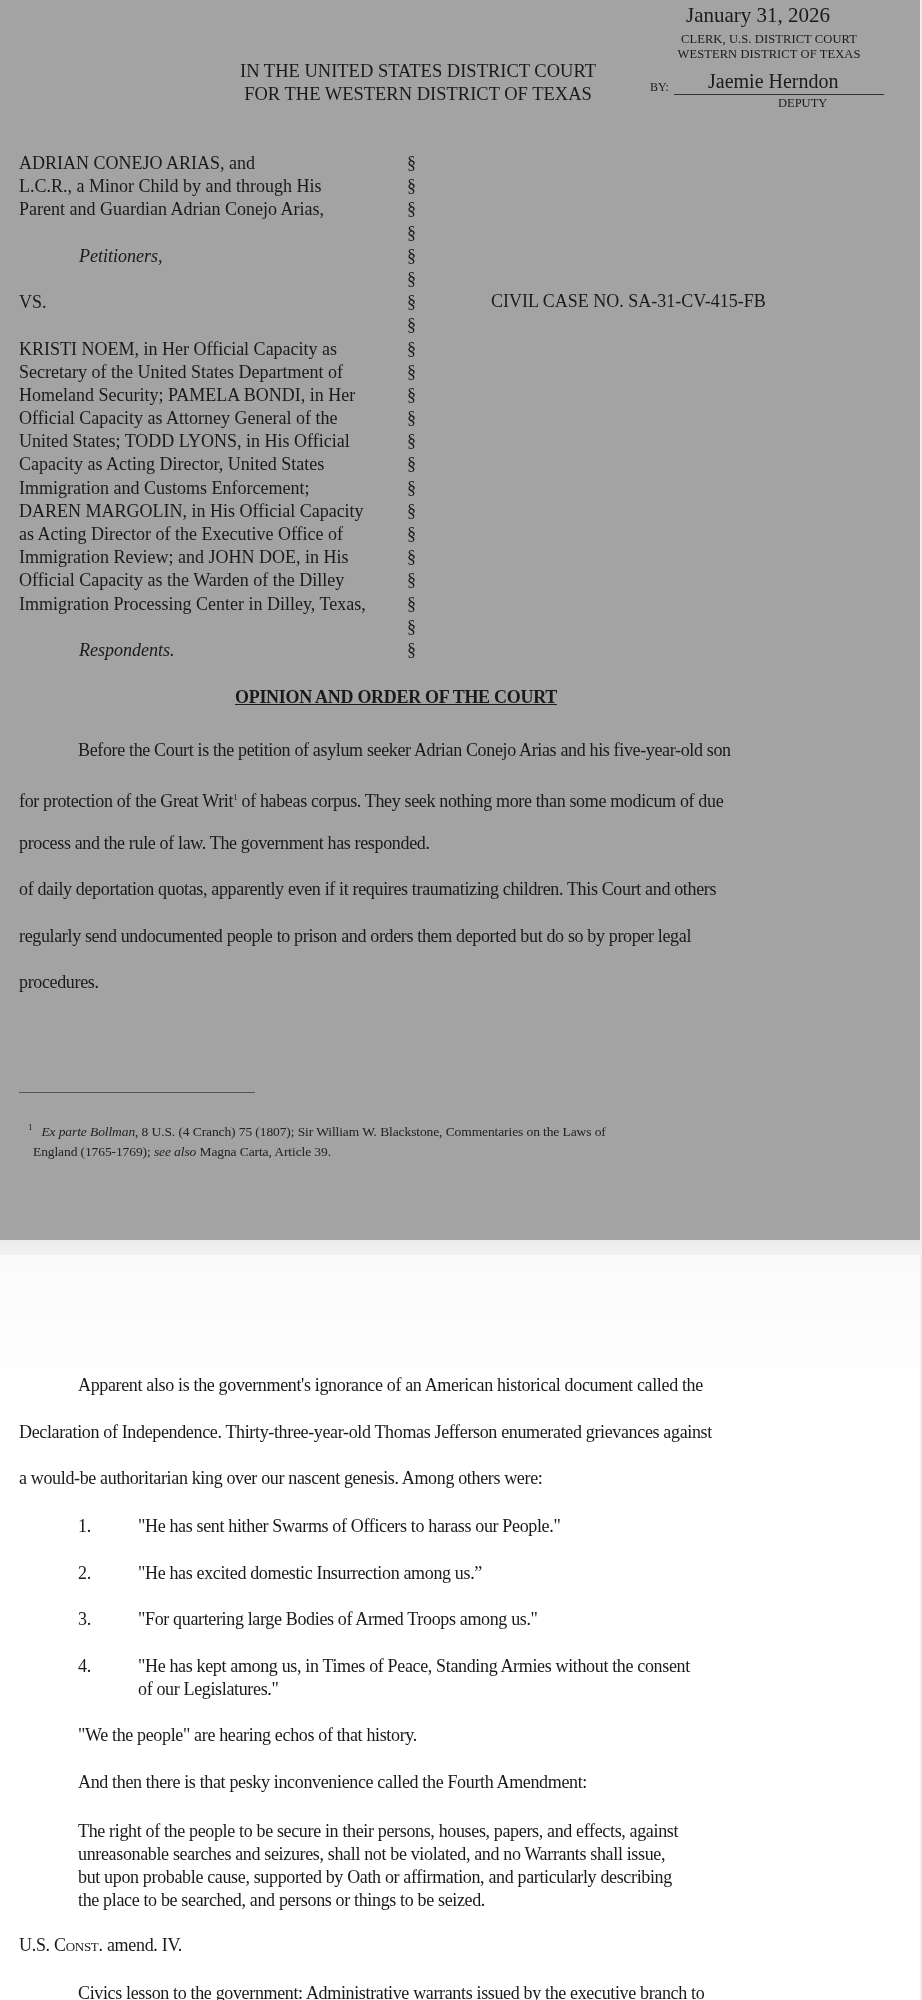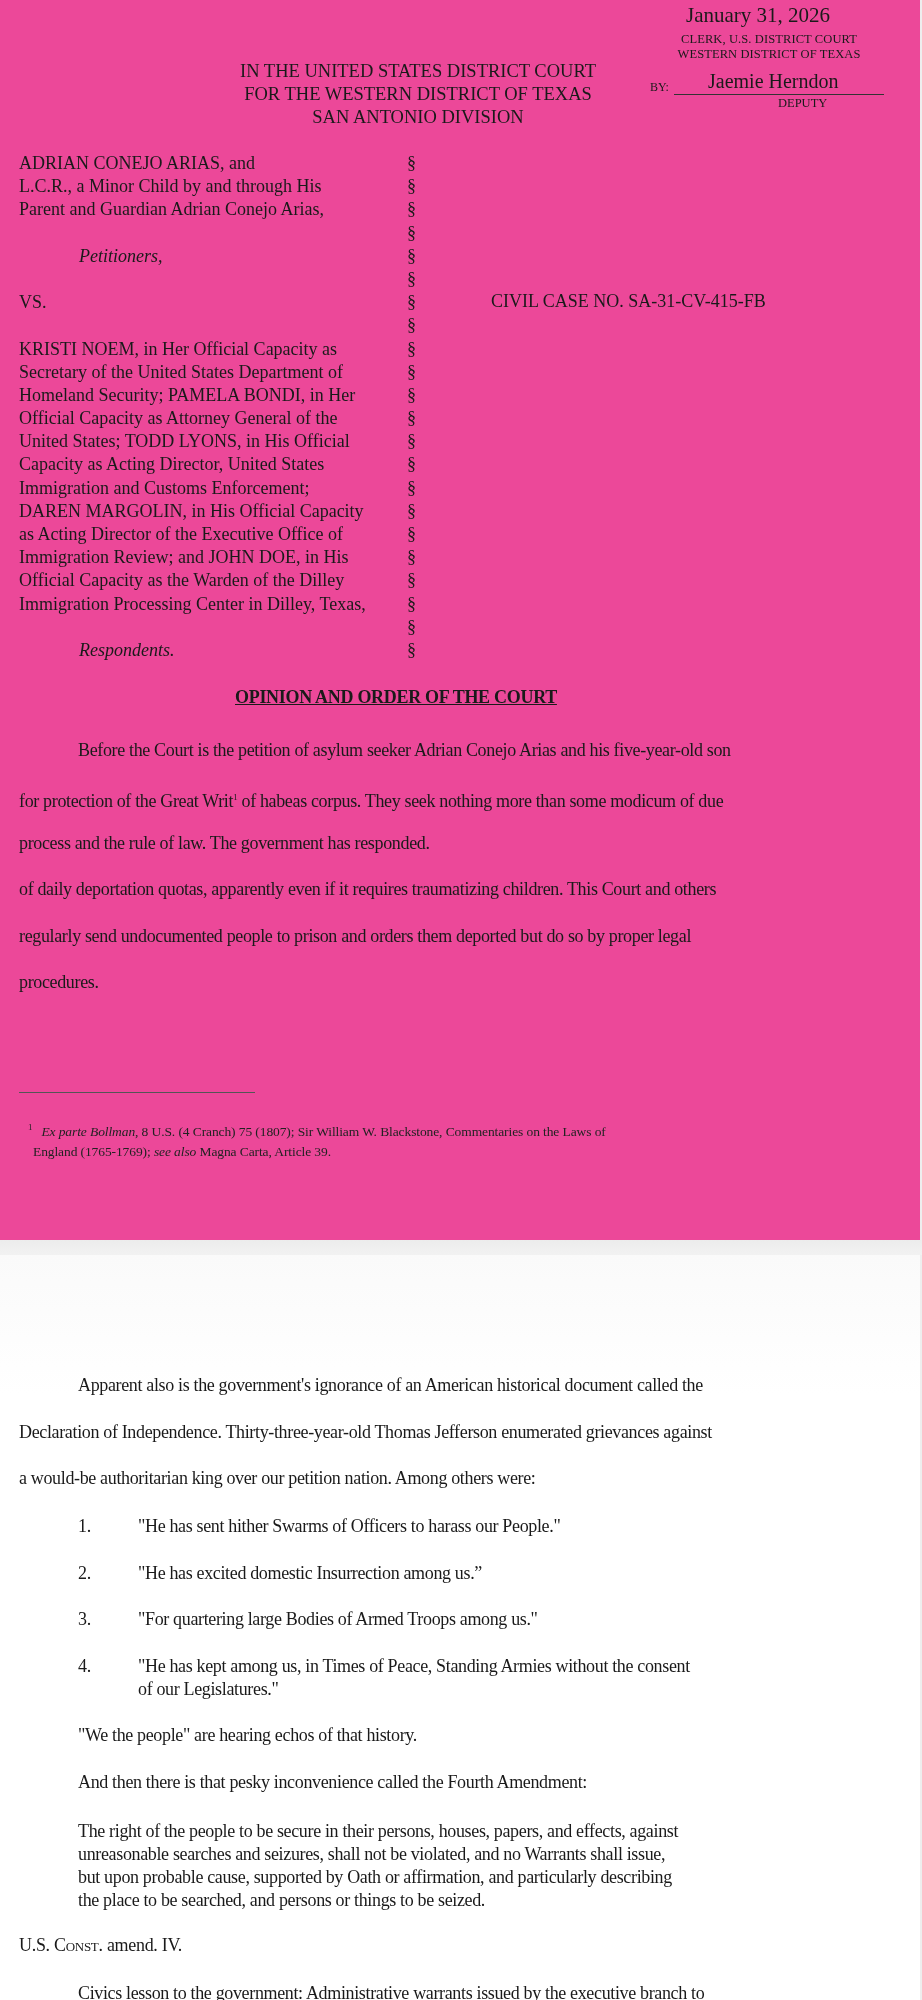--- a/index.html
+++ b/index.html
@@ -12,21 +12,21 @@
     height: 2000px;
     overflow: hidden;
     position: relative;
     font-family: "Liberation Serif", "DejaVu Serif", serif;
     color: #1a1a1a;
   }
   .page {
     position: absolute;
     left: 0;
     width: 920px;
-    background: #ec4899;
+    background: #a3a3a3;
     border-right: 2px solid #eeeeee;
   }
   #page1 { top: 0; height: 1240px; }
   #page-gap {
     position: absolute;
     left: 0;
     top: 1240px;
     width: 922px;
     height: 15px;
     background: linear-gradient(#ececec, #f2f2f2);
@@ -109,21 +109,20 @@
     <div>WESTERN DISTRICT OF TEXAS</div>
   </div>
   <div class="abs stamp-by">BY:</div>
   <div class="abs stamp-name">Jaemie Herndon</div>
   <div class="abs stamp-line"></div>
   <div class="abs stamp-deputy">DEPUTY</div>
 
   <div class="abs court-header">
     <div>IN THE UNITED STATES DISTRICT COURT</div>
     <div>FOR THE WESTERN DISTRICT OF TEXAS</div>
-    <div>SAN ANTONIO DIVISION</div>
   </div>
 
   <div class="caption" id="caption">
       <div class="caption-row">
         <span class="party">ADRIAN CONEJO ARIAS, and</span>
         <span class="sect">§</span>
       </div>
       <div class="caption-row">
         <span class="party">L.C.R., a Minor Child by and through His</span>
         <span class="sect">§</span>
@@ -232,21 +231,21 @@
   </div>
 </div>
 
 <div id="page-gap"></div>
 
 <div class="page" id="page2"></div>
 
 <div class="body-text" style="top:1362px;">
   <div class="line first">Apparent also is the government's ignorance of an American historical document called the</div>
   <div class="line">Declaration of Independence.  Thirty-three-year-old Thomas Jefferson enumerated grievances against</div>
-  <div class="line">a would-be authoritarian king over our petition nation.  Among others were:</div>
+  <div class="line">a would-be authoritarian king over our nascent genesis.  Among others were:</div>
 </div>
 
 <div class="list-item" style="top:1515px;">
   <span class="num">1.</span>
   <div class="txt">
       <div>"He has sent hither Swarms of Officers to harass our People."</div>
     </div>
 </div>
 <div class="list-item" style="top:1562px;">
   <span class="num">2.</span>

